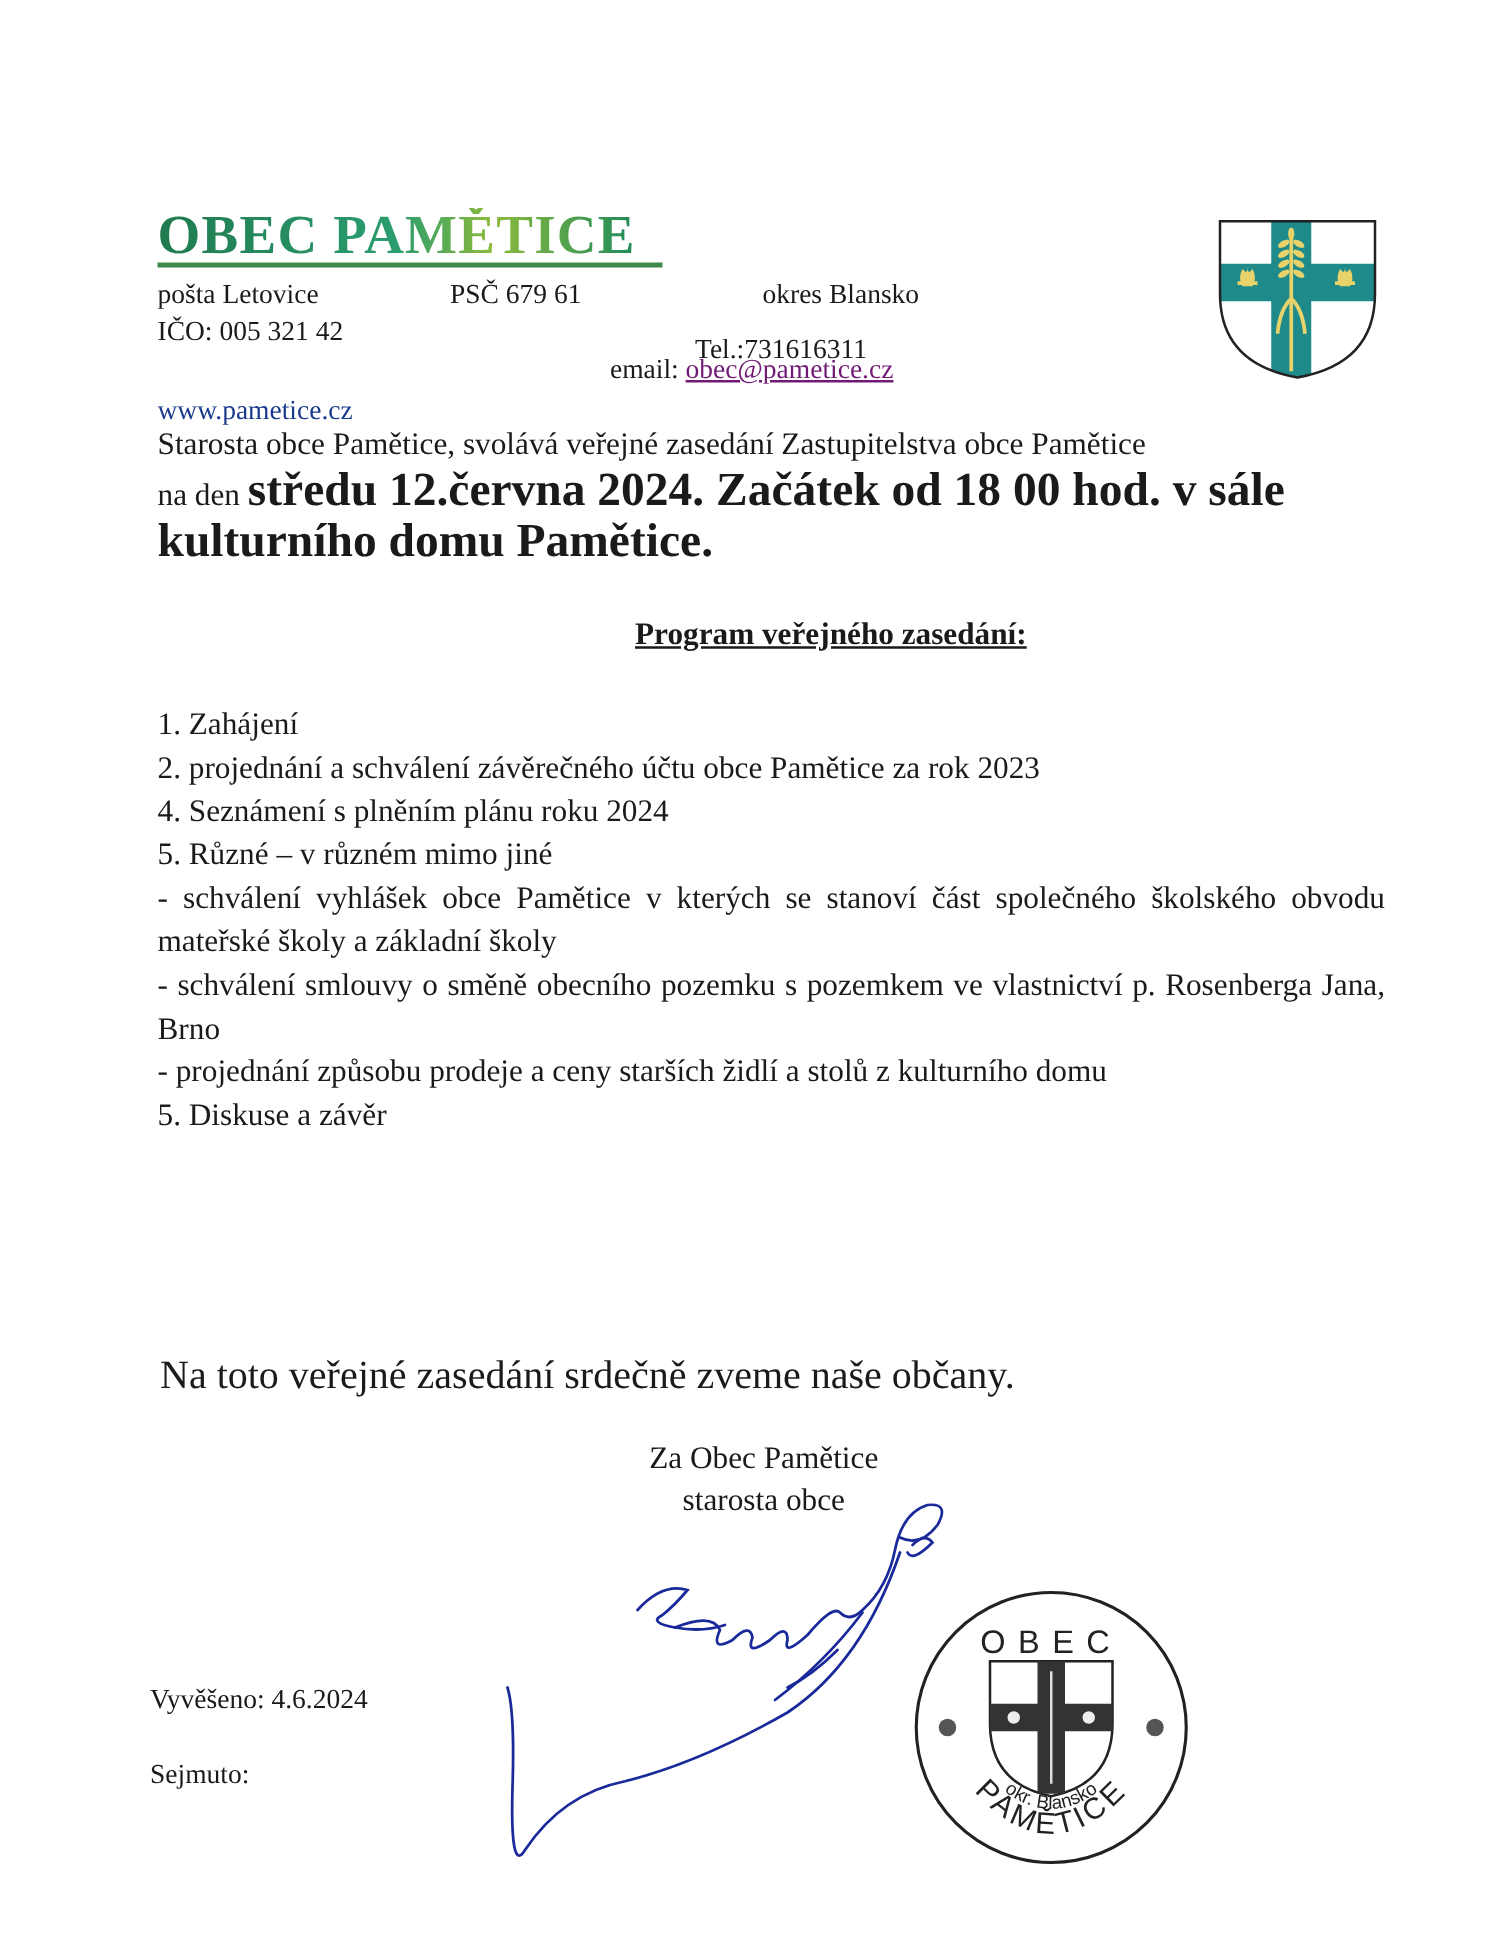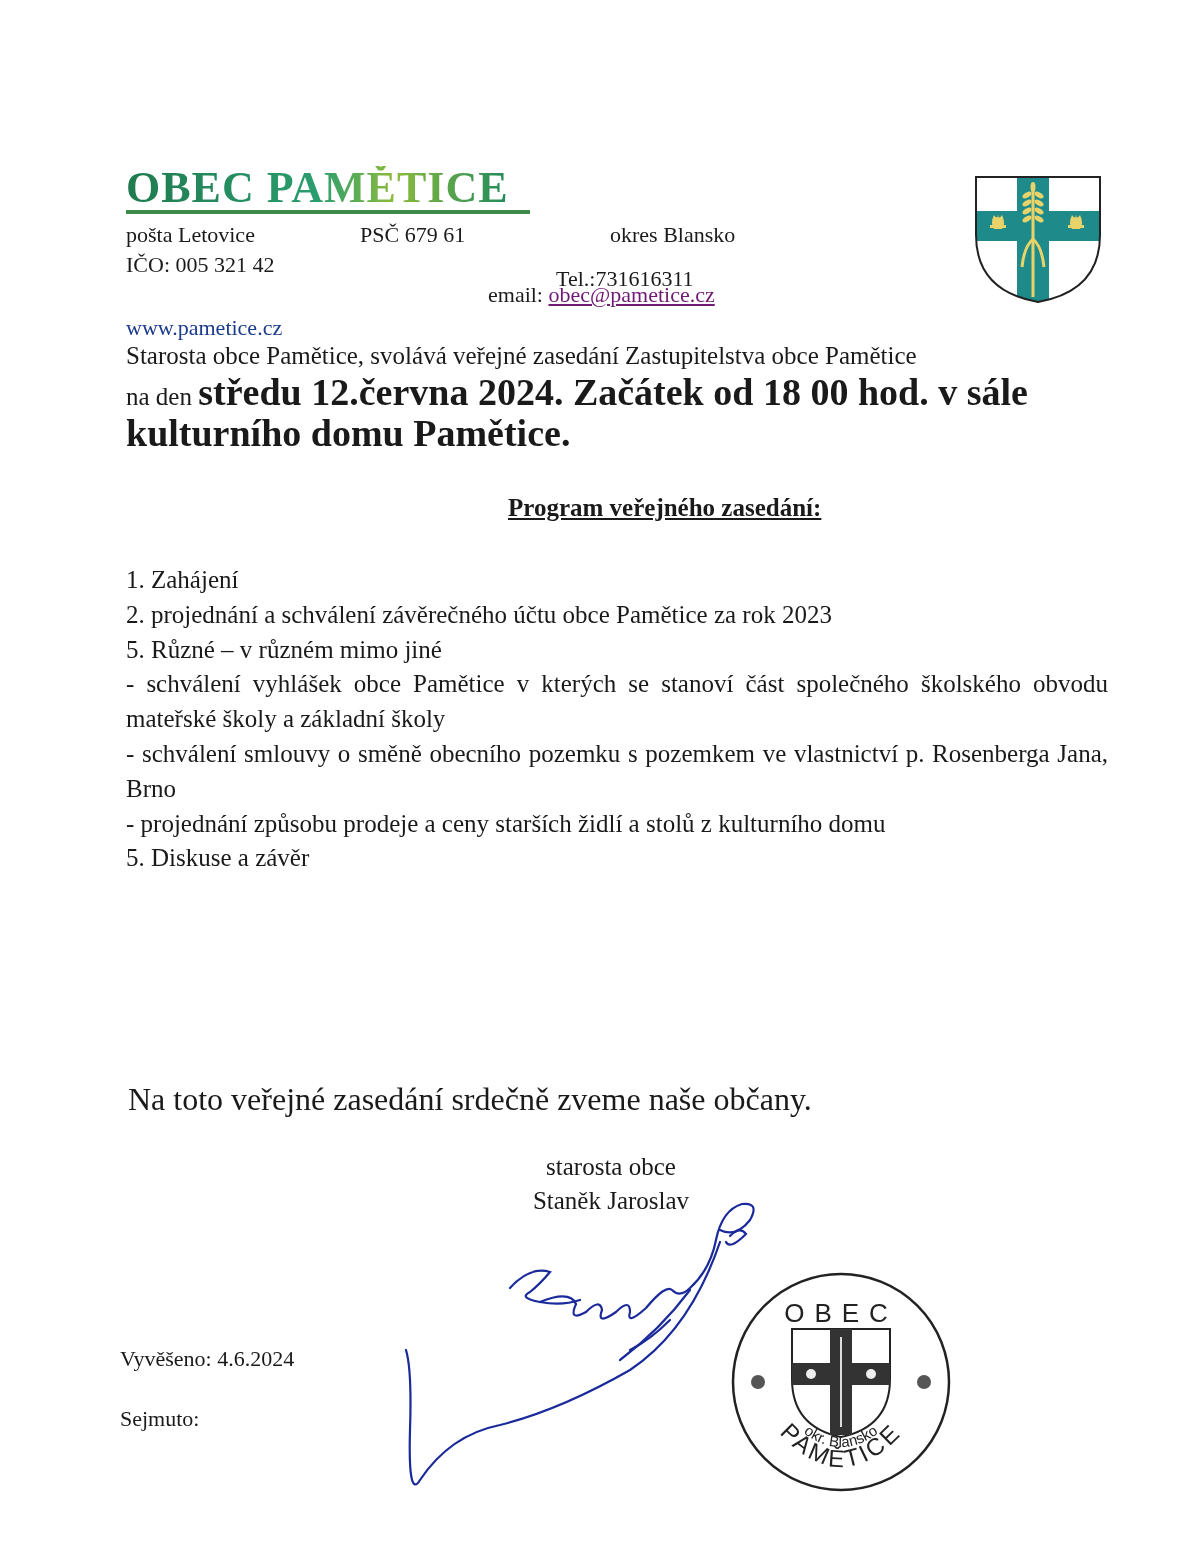--- a/index.html
+++ b/index.html
@@ -81,32 +81,33 @@
   <div>Starosta obce Pamětice, svolává veřejné zasedání Zastupitelstva obce Pamětice</div>
   <div><span>na den </span><b>středu 12.června 2024. Začátek od 18 00 hod. v sále</b></div>
   <div><b>kulturního domu Pamětice.</b></div>
 </div>
 
 <div class="abs heading">Program veřejného zasedání:</div>
 
 <div class="abs items">
   <div>1. Zahájení</div>
   <div>2. projednání a schválení závěrečného účtu obce Pamětice za rok 2023</div>
+  <div>4. Seznámení s plněním plánu roku 2024</div>
   <div>5. Různé – v různém mimo jiné</div>
   <div class="just">- schválení vyhlášek obce Pamětice v kterých se stanoví část společného školského obvodu mateřské školy a základní školy</div>
   <div class="just">- schválení smlouvy o směně obecního pozemku s pozemkem ve vlastnictví p. Rosenberga Jana, Brno</div>
   <div>- projednání způsobu prodeje a ceny starších židlí a stolů z kulturního domu</div>
   <div>5. Diskuse a závěr</div>
 </div>
 
 <div class="abs invite">Na toto veřejné zasedání srdečně zveme naše občany.</div>
 
 <div class="abs sig">
+  <div>Za Obec Pamětice</div>
   <div>starosta obce</div>
-  <div>Staněk Jaroslav</div>
 </div>
 
 <div class="abs" style="left:390px;top:1180px;width:420px;height:330px;">
   <svg width="420" height="330" viewBox="0 0 420 330" fill="none" stroke="#1a2a9a" stroke-width="2.2" stroke-linecap="round">
     <path d="M120 108 Q140 86 160 92 Q150 104 140 112 Q128 118 150 122 Q172 126 190 120"></path>
     <path d="M150 122 Q180 110 186 124 Q178 142 196 132 Q210 118 212 130 Q206 146 226 132 Q240 118 240 132 Q236 146 256 128 Q276 104 282 110 Q290 118 300 108 Q320 90 326 60 Q332 30 352 24 Q370 22 360 40 Q346 58 330 50"></path>
     <path d="M340 56 Q350 46 356 54 Q340 70 336 62"></path>
     <path d="M330 62 Q300 150 240 190 Q170 230 110 245 Q60 255 30 300 Q18 320 20 250 Q22 190 16 170"></path>
     <path d="M300 110 Q270 150 230 180"></path>
     <path d="M280 140 Q260 160 240 170"></path>

